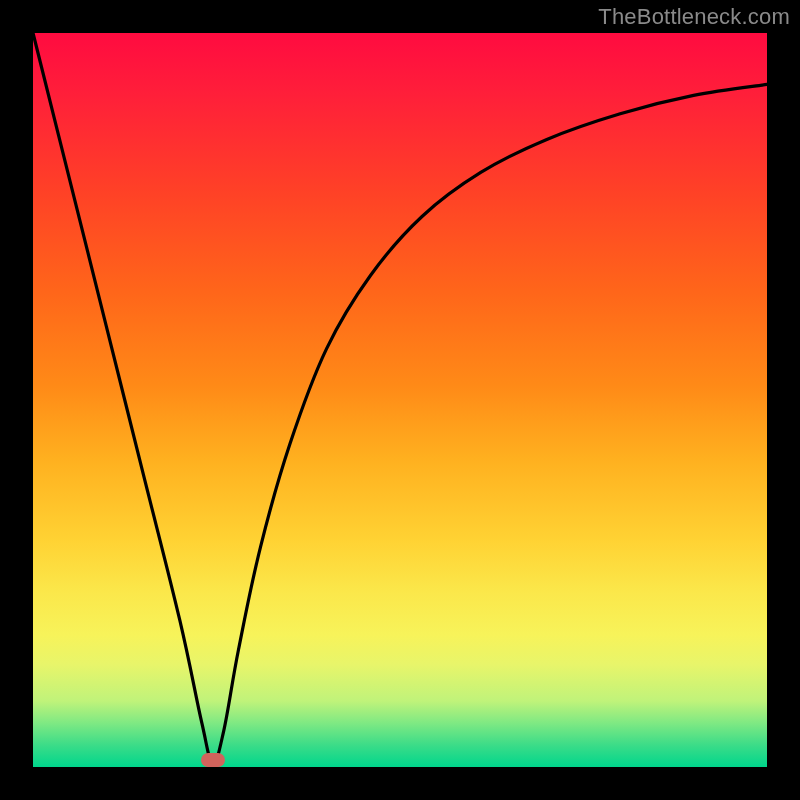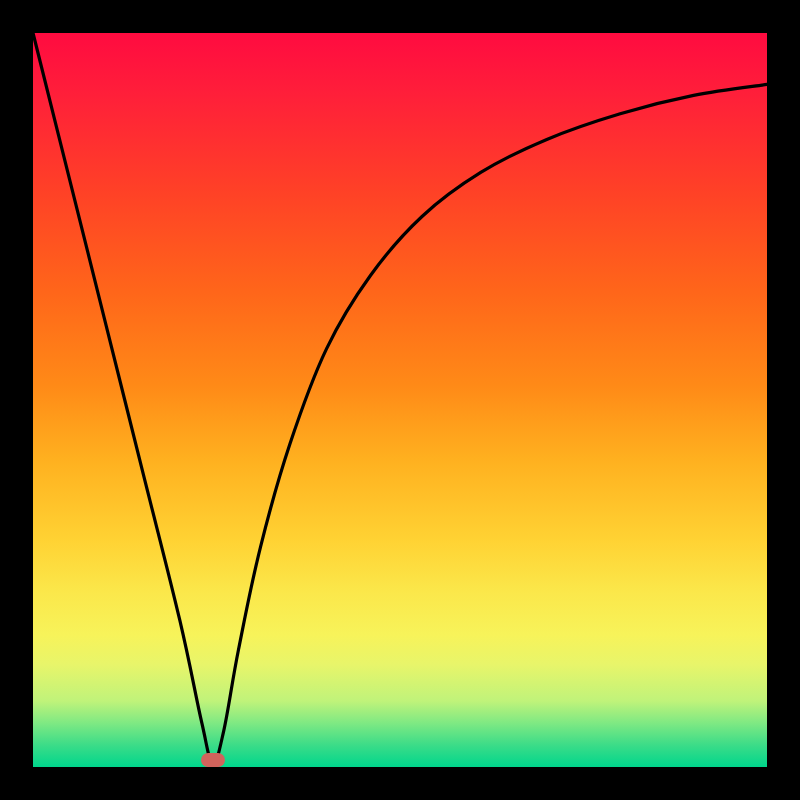--- a/index.html
+++ b/index.html
@@ -64,20 +64,21 @@
     height: 14px;
     background: #d1635c;
     border-radius: 8px;
     transform: translate(-50%, -50%);
   }
 </style>
 </head>
 <body>
 
 <div class="frame">
+  <div class="watermark">TheBottleneck.com</div>
 
   <div class="plot-area">
     <svg class="curve" viewBox="0 0 734 734" preserveAspectRatio="none">
       <path id="curve-path" fill="none" stroke="#000000" stroke-width="3.2" stroke-linecap="round" d="M 0 0 C 6.606 26.423999999999992, 23.488000000000003 93.95199999999996, 36.7 146.79999999999995 C 49.912000000000006 199.64799999999997, 60.18800000000001 240.752, 73.4 293.6 C 86.61200000000001 346.44800000000004, 96.88799999999999 387.55199999999996, 110.1 440.4 C 123.312 493.248, 136.2304 542.2792000000001, 146.8 587.2 C 157.36960000000002 632.1208, 162.8746 664.1966, 168.82 689.96 C 174.7654 715.7234000000001, 175.86639999999997 729.0088000000001, 179.82999999999998 730.33 C 183.7936 731.6512, 186.2158 717.7786, 190.84 697.3 C 195.4642 676.8213999999999, 198.91400000000002 649.5899999999999, 205.52 616.56 C 212.126 583.53, 218.2916 550.7936, 227.54 513.8 C 236.7884 476.80639999999994, 245.00919999999996 446.7124, 256.9 411.04 C 268.7908 375.36760000000004, 279.0668 346.0076000000001, 293.6 315.62000000000006 C 308.13320000000004 285.23240000000004, 320.46439999999996 266.0016, 337.64 242.21999999999997 C 354.8156 218.43839999999994, 369.20200000000006 201.9968, 389.02000000000004 183.5 C 408.838 165.0032, 425.2796 153.3325999999999, 447.74 139.45999999999992 C 470.2004 125.58739999999993, 488.69719999999995 116.99960000000004, 513.8 106.43000000000006 C 538.9028 95.86040000000008, 560.7760000000001 88.66720000000002, 587.2 80.74000000000001 C 613.624 72.8128, 634.176 67.67479999999999, 660.6 62.389999999999986 C 687.024 57.10519999999998, 720.788 53.361799999999995, 734 51.379999999999995"></path>
     </svg>
     <div id="min-marker" class="marker" style="left: 179.83px; top: 726.66px; background: rgb(209, 99, 92);"></div>
   </div>
 </div>
 
 </body></html>

